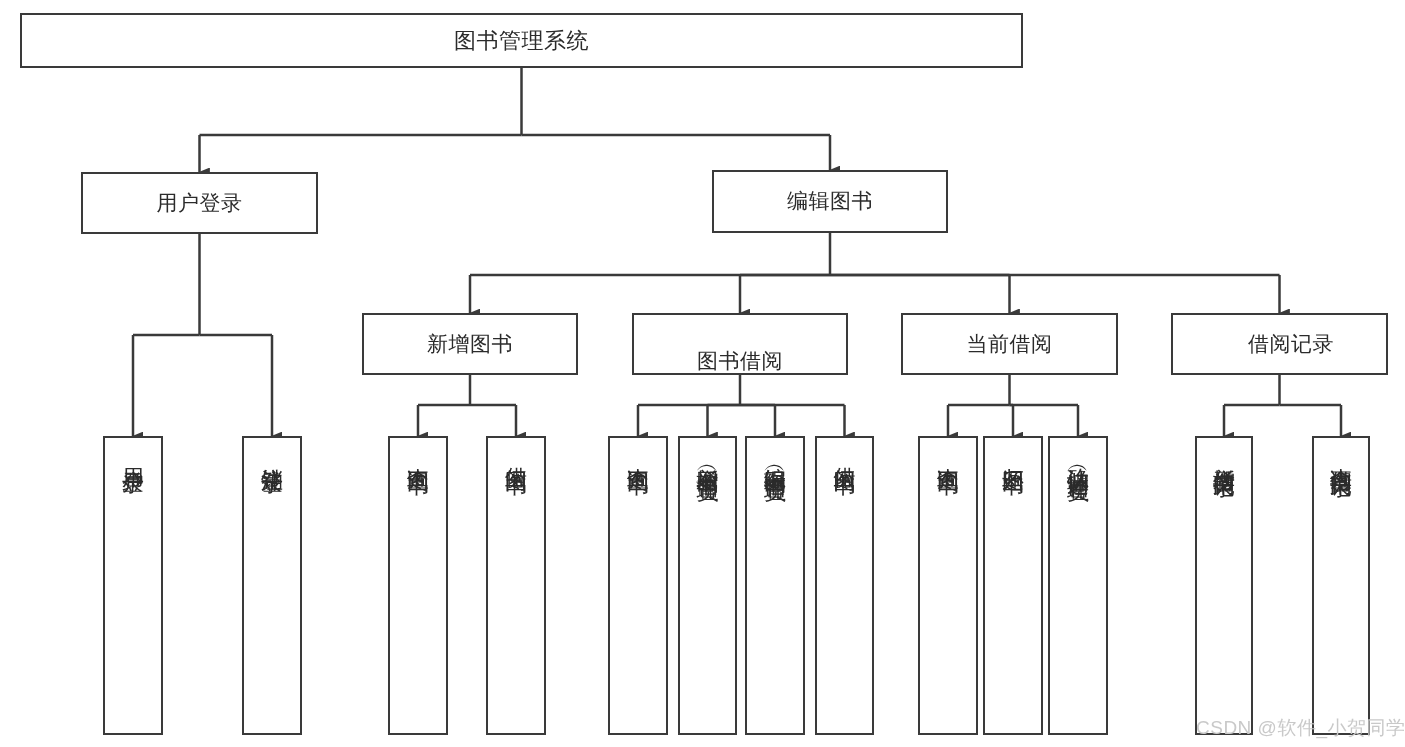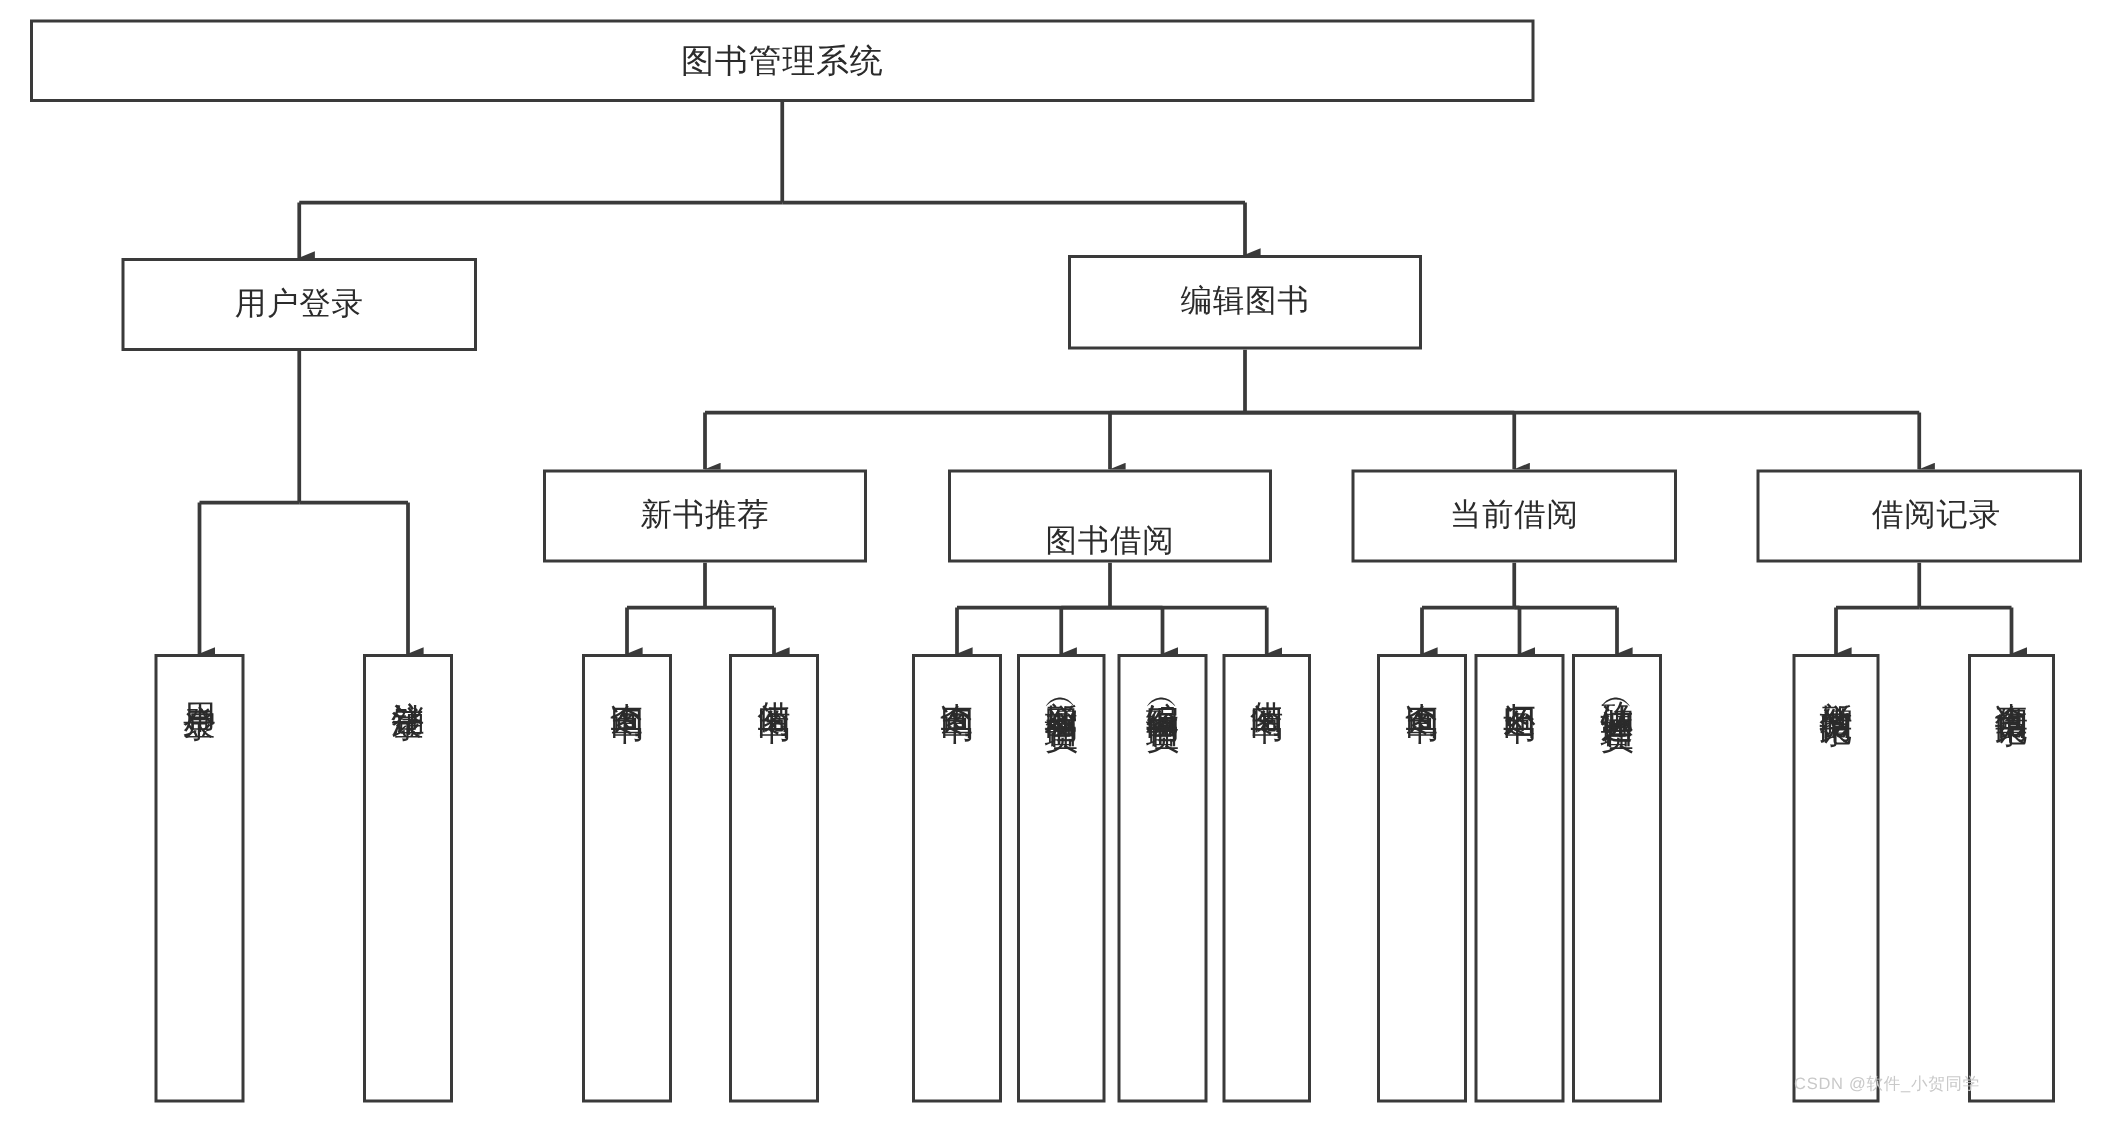--- a/index.html
+++ b/index.html
@@ -57,21 +57,21 @@
     position: absolute;
     left: 0;
     top: 0;
     width: 1405px;
     height: 747px;
     pointer-events: none;
   }
   .watermark {
     position: absolute;
     color: #c9c9c9;
-    font-size: 11px;
+    font-size: 19px;
     white-space: nowrap;
     letter-spacing: 0.5px;
   }
 </style>
 </head>
 <body>
 
 <div id="diagram-root">
   <svg class="connectors" viewBox="0 0 1405 747">
     <defs>
@@ -170,21 +170,21 @@
       <div class="node horizontal root" style="left: 20px; top: 13px; width: 1003px; height: 55px;">
         <span class="node-label">图书管理系统</span>
       </div>
       <div class="node horizontal" style="left: 81px; top: 172px; width: 237px; height: 62px;">
         <span class="node-label">用户登录</span>
       </div>
       <div class="node horizontal" style="left: 712px; top: 170px; width: 236px; height: 63px;">
         <span class="node-label">编辑图书</span>
       </div>
       <div class="node horizontal" style="left: 362px; top: 313px; width: 216px; height: 62px;">
-        <span class="node-label">新书推荐</span>
+        <span class="node-label">新增图书</span>
       </div>
       <div class="node horizontal" style="left: 632px; top: 313px; width: 216px; height: 62px; align-items: flex-end;">
         <span class="node-label">图书借阅</span>
       </div>
       <div class="node horizontal" style="left: 901px; top: 313px; width: 217px; height: 62px;">
         <span class="node-label">当前借阅</span>
       </div>
       <div class="node horizontal" style="left: 1171px; top: 313px; width: 217px; height: 62px; padding-left: 23px;">
         <span class="node-label">借阅记录</span>
       </div>

